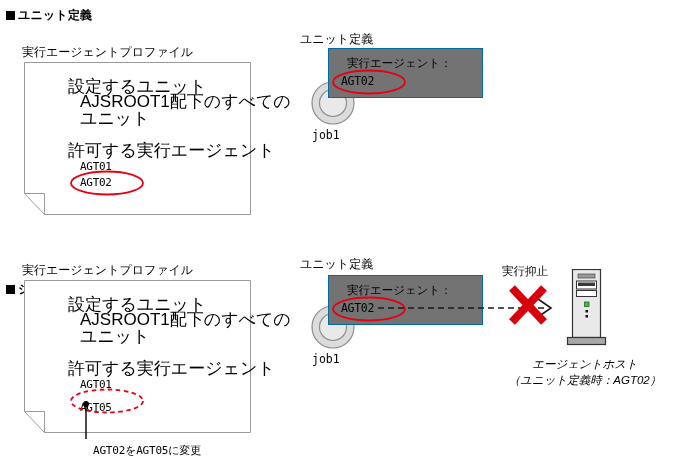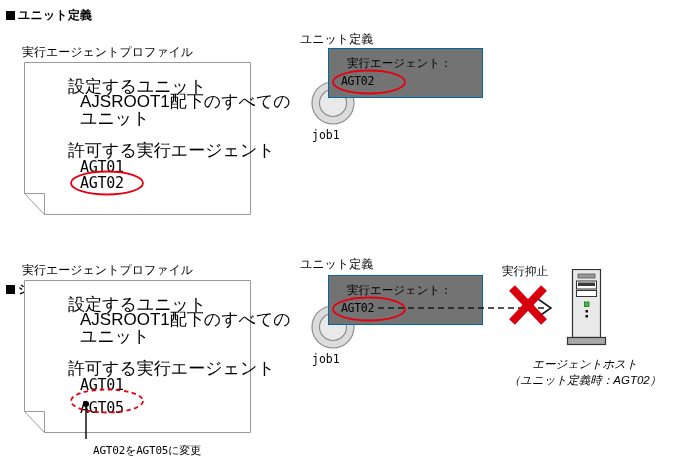--- a/index.html
+++ b/index.html
@@ -55,21 +55,21 @@
   }
   .doc-text {
     position: absolute;
     font-size: 17px;
     line-height: 16px;
     white-space: nowrap;
     color: #000;
   }
   .mono {
     font-family: "DejaVu Sans Mono", "Liberation Mono", monospace;
-    font-size: 15px;
+    font-size: 11px;
     letter-spacing: -0.3px;
   }
   .jp { font-family: "DejaVu Sans", "Liberation Sans", sans-serif; }
 
   
   .unit-box {
     border: 1px solid #0369a1;
     background: #737373;
     box-sizing: border-box;
   }

